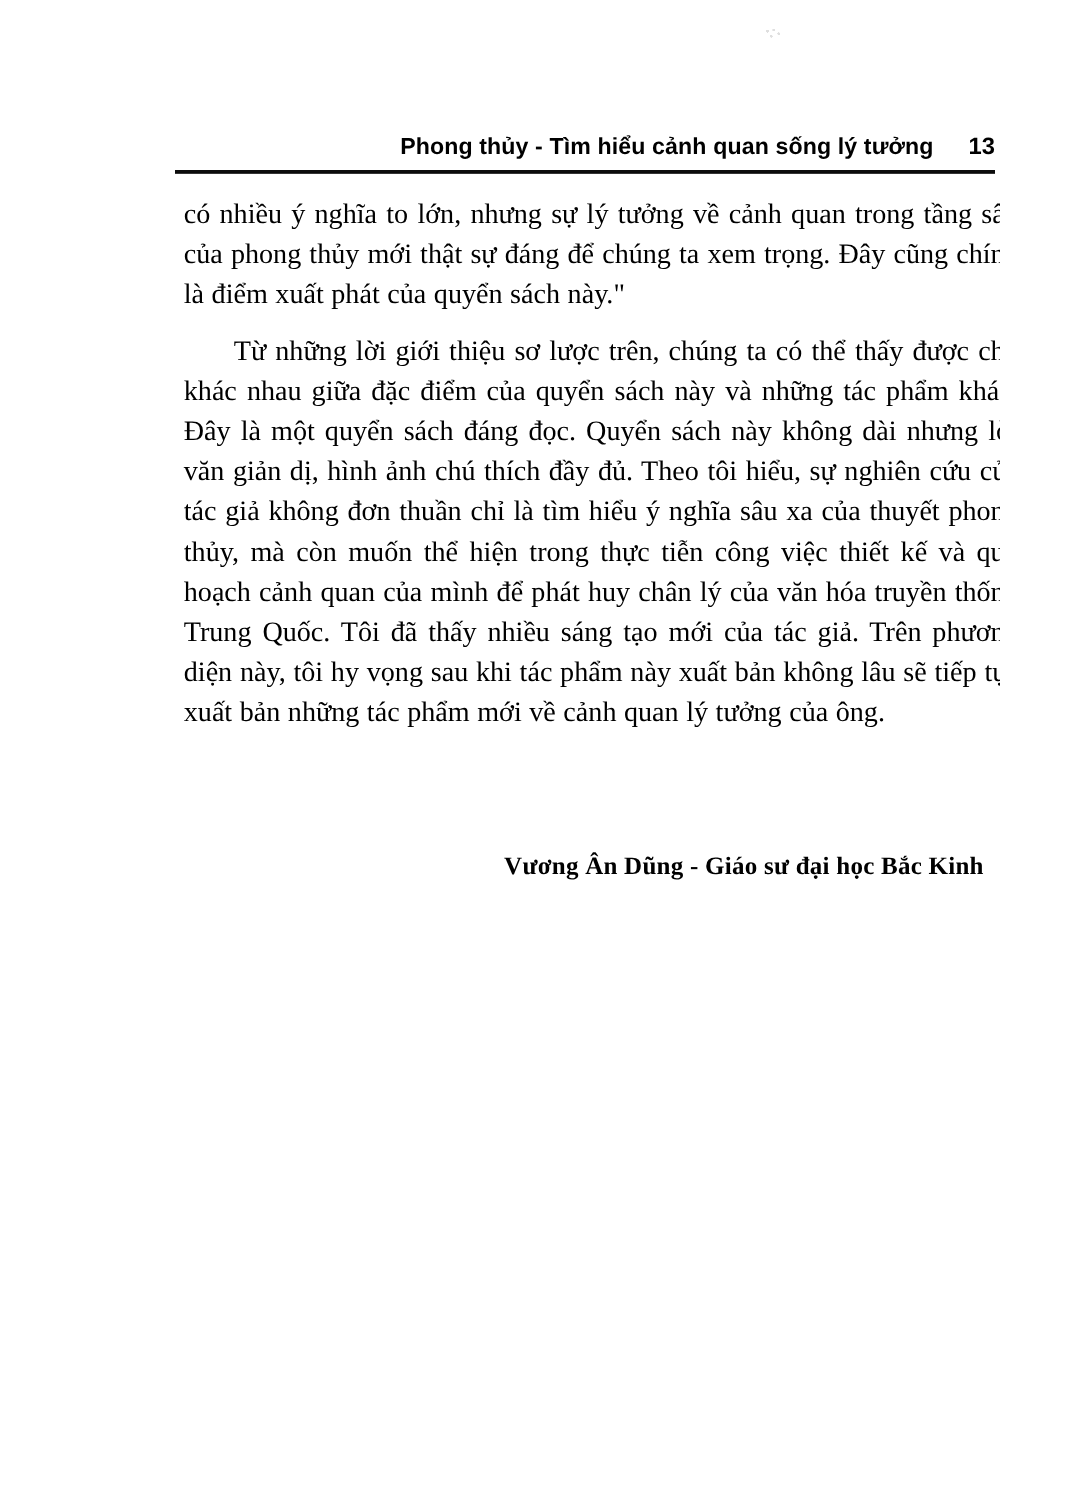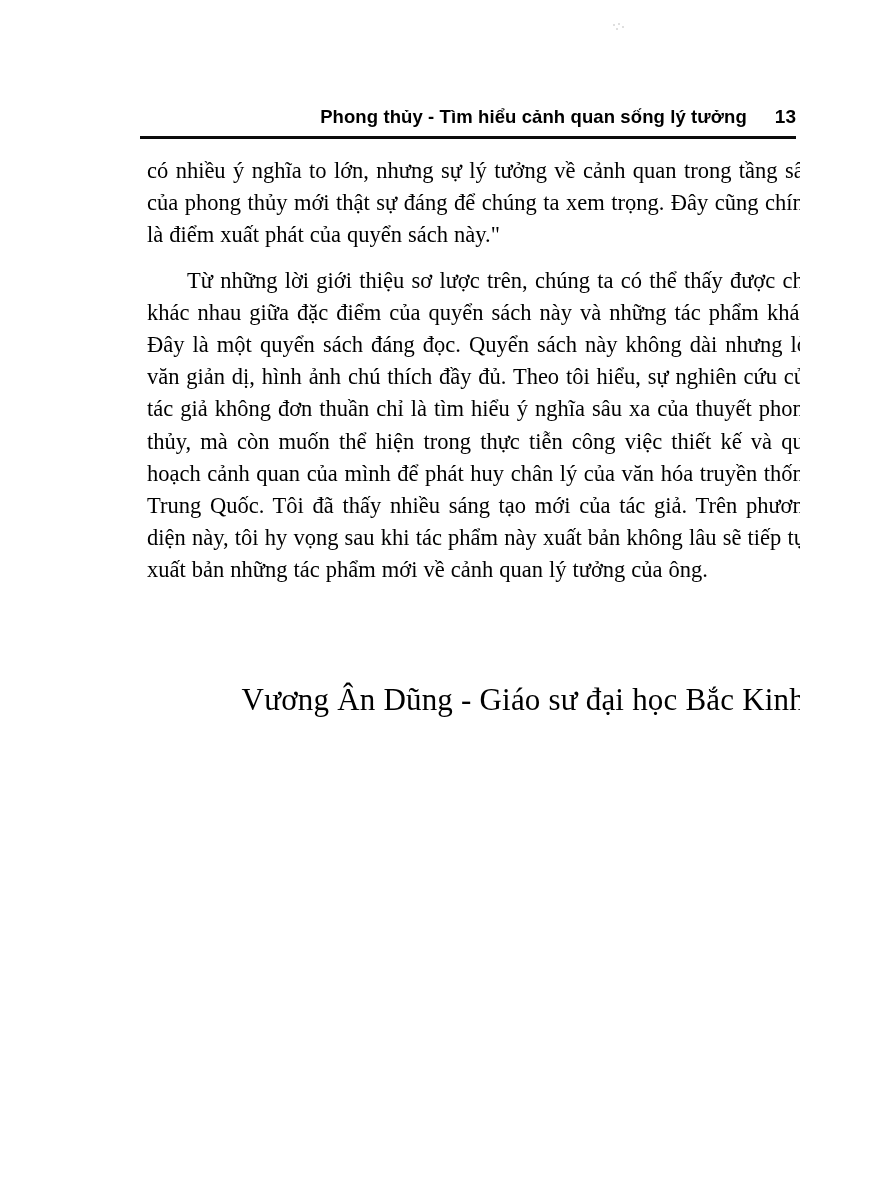--- a/index.html
+++ b/index.html
@@ -91,26 +91,26 @@
   .para.indent {
     text-indent: 40px;
   }
   .para + .para {
     margin-top: 13px;
   }
 
   
   .signature {
     position: absolute;
-    left: 133px;
+    left: 115px;
     top: 682px;
     width: 672px;
     text-align: right;
-    font-size: 31px;
-    font-weight: normal;
+    font-size: 20px;
+    font-weight: bold;
     letter-spacing: 0.2px;
     white-space: nowrap;
   }
 </style>
 </head>
 <body>
 
 <div class="page">
 
   <div class="scan-speckle"></div>

